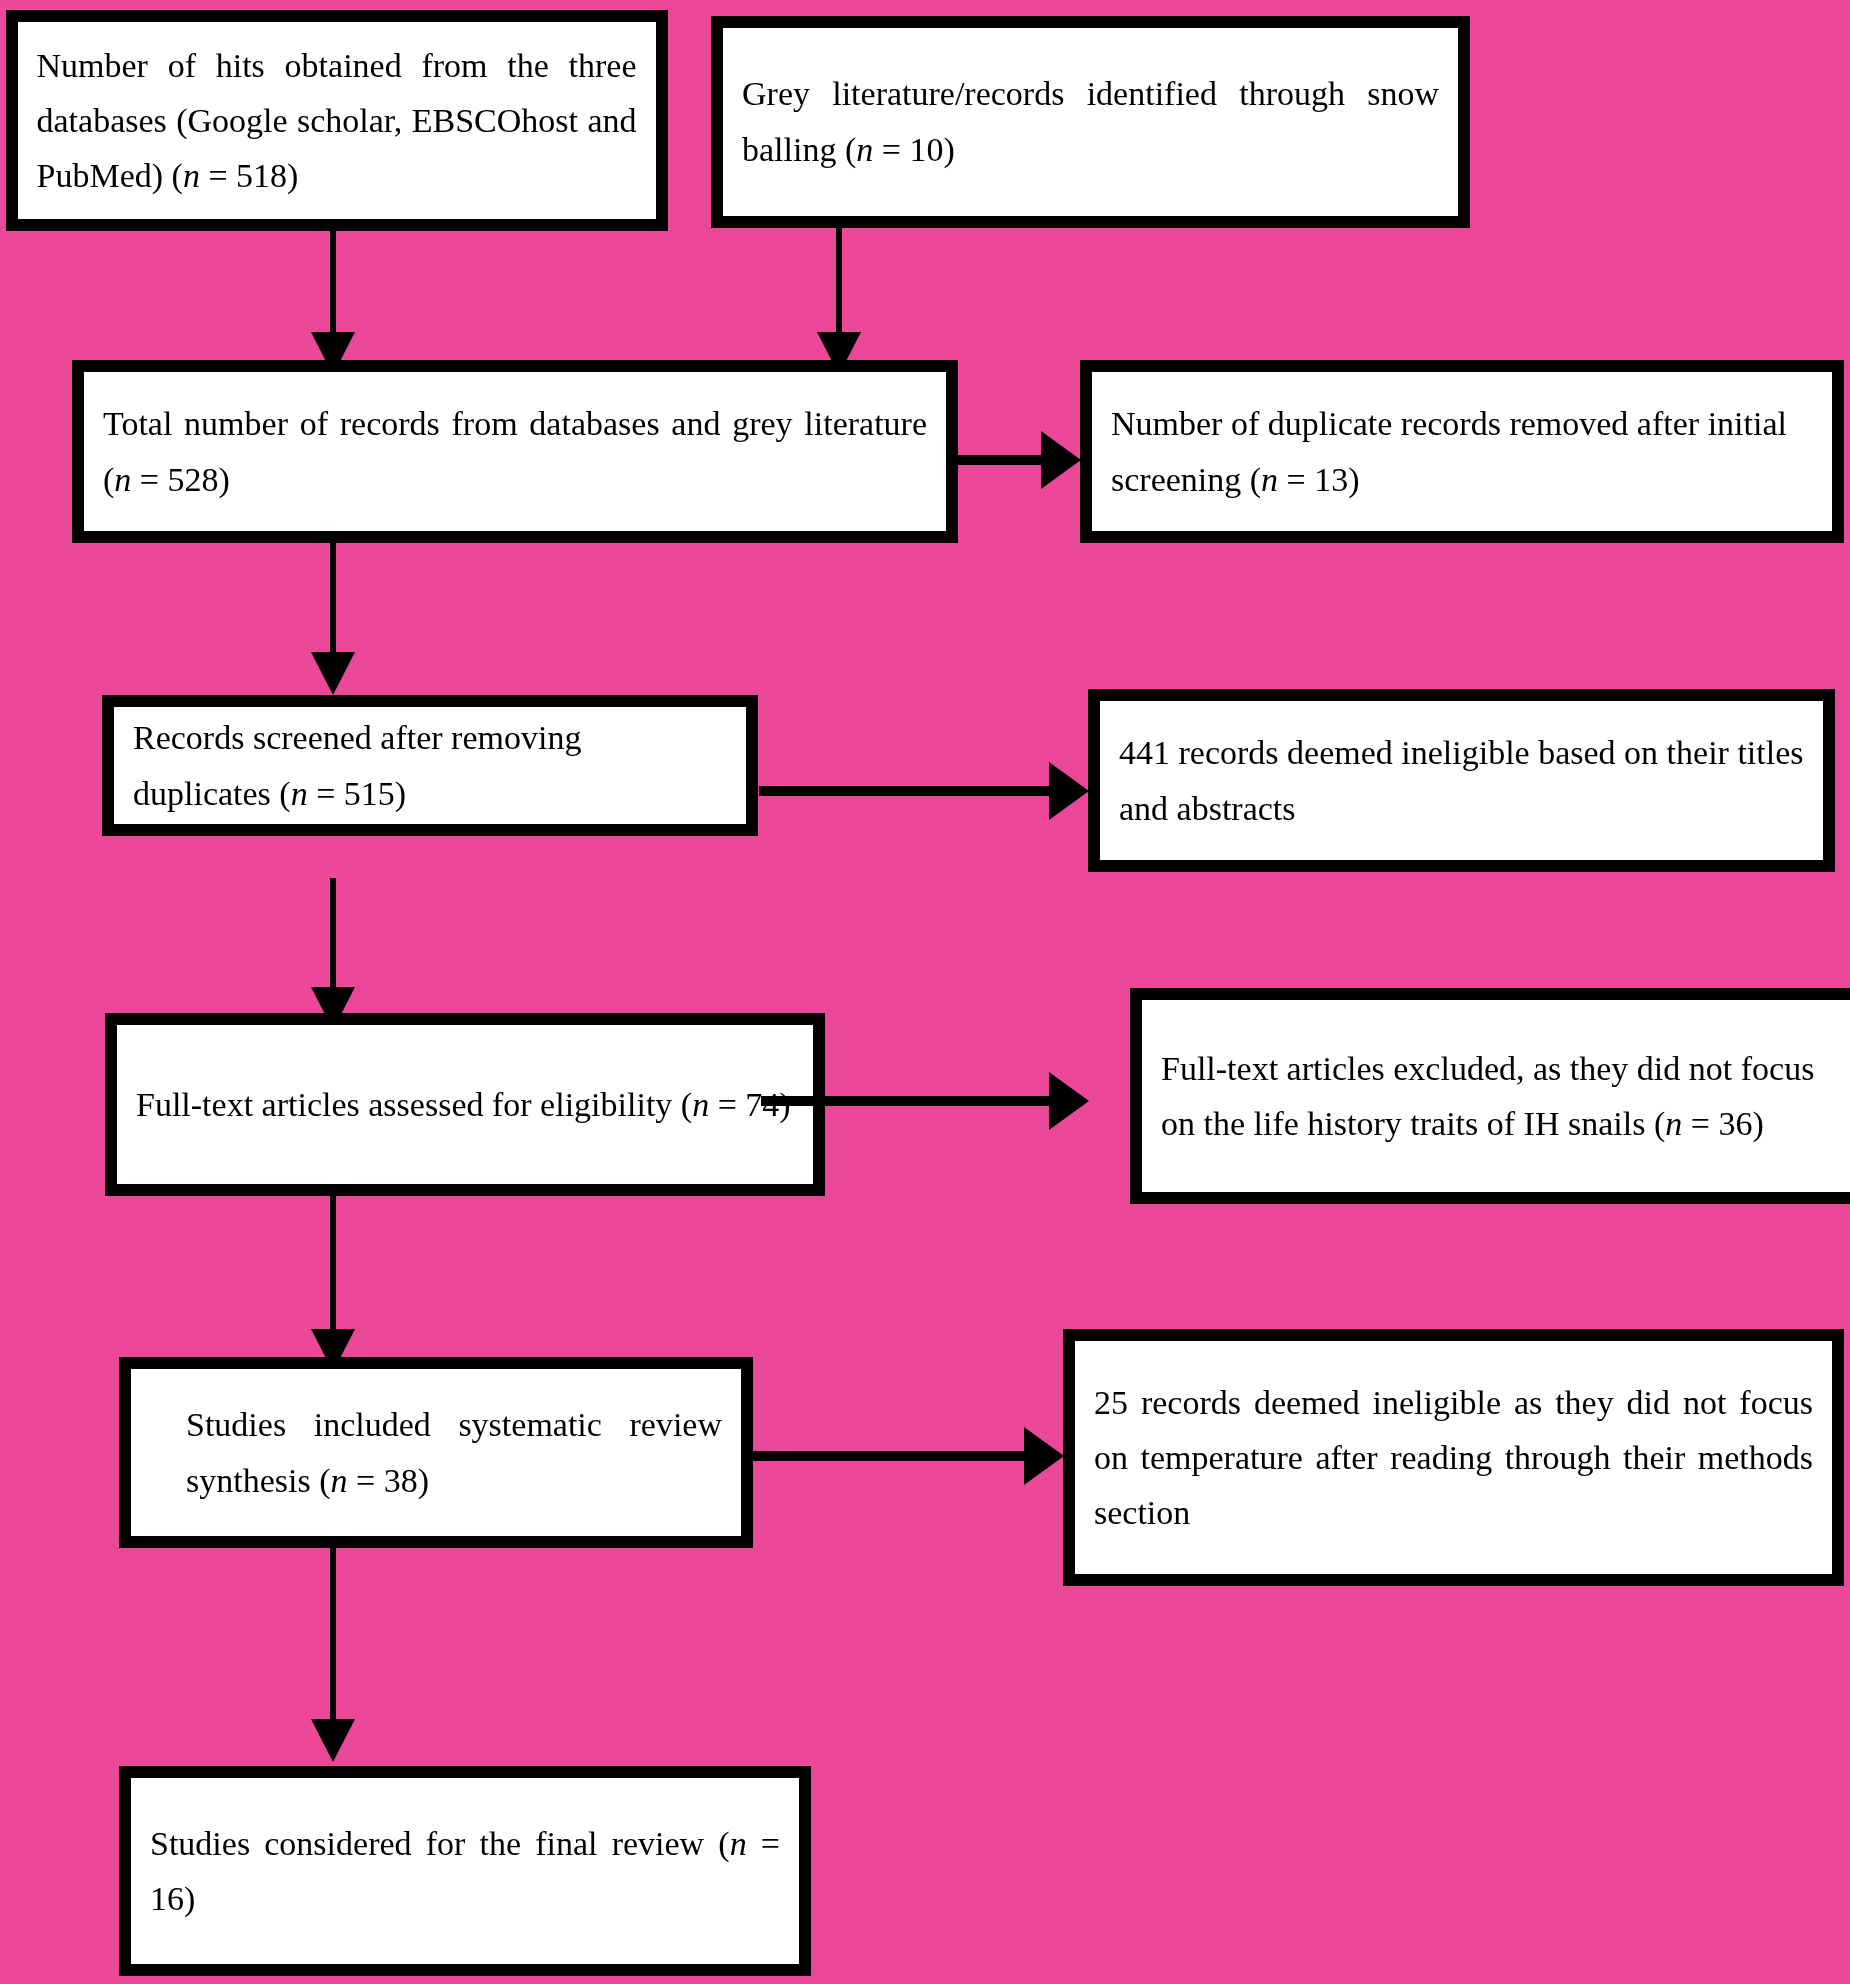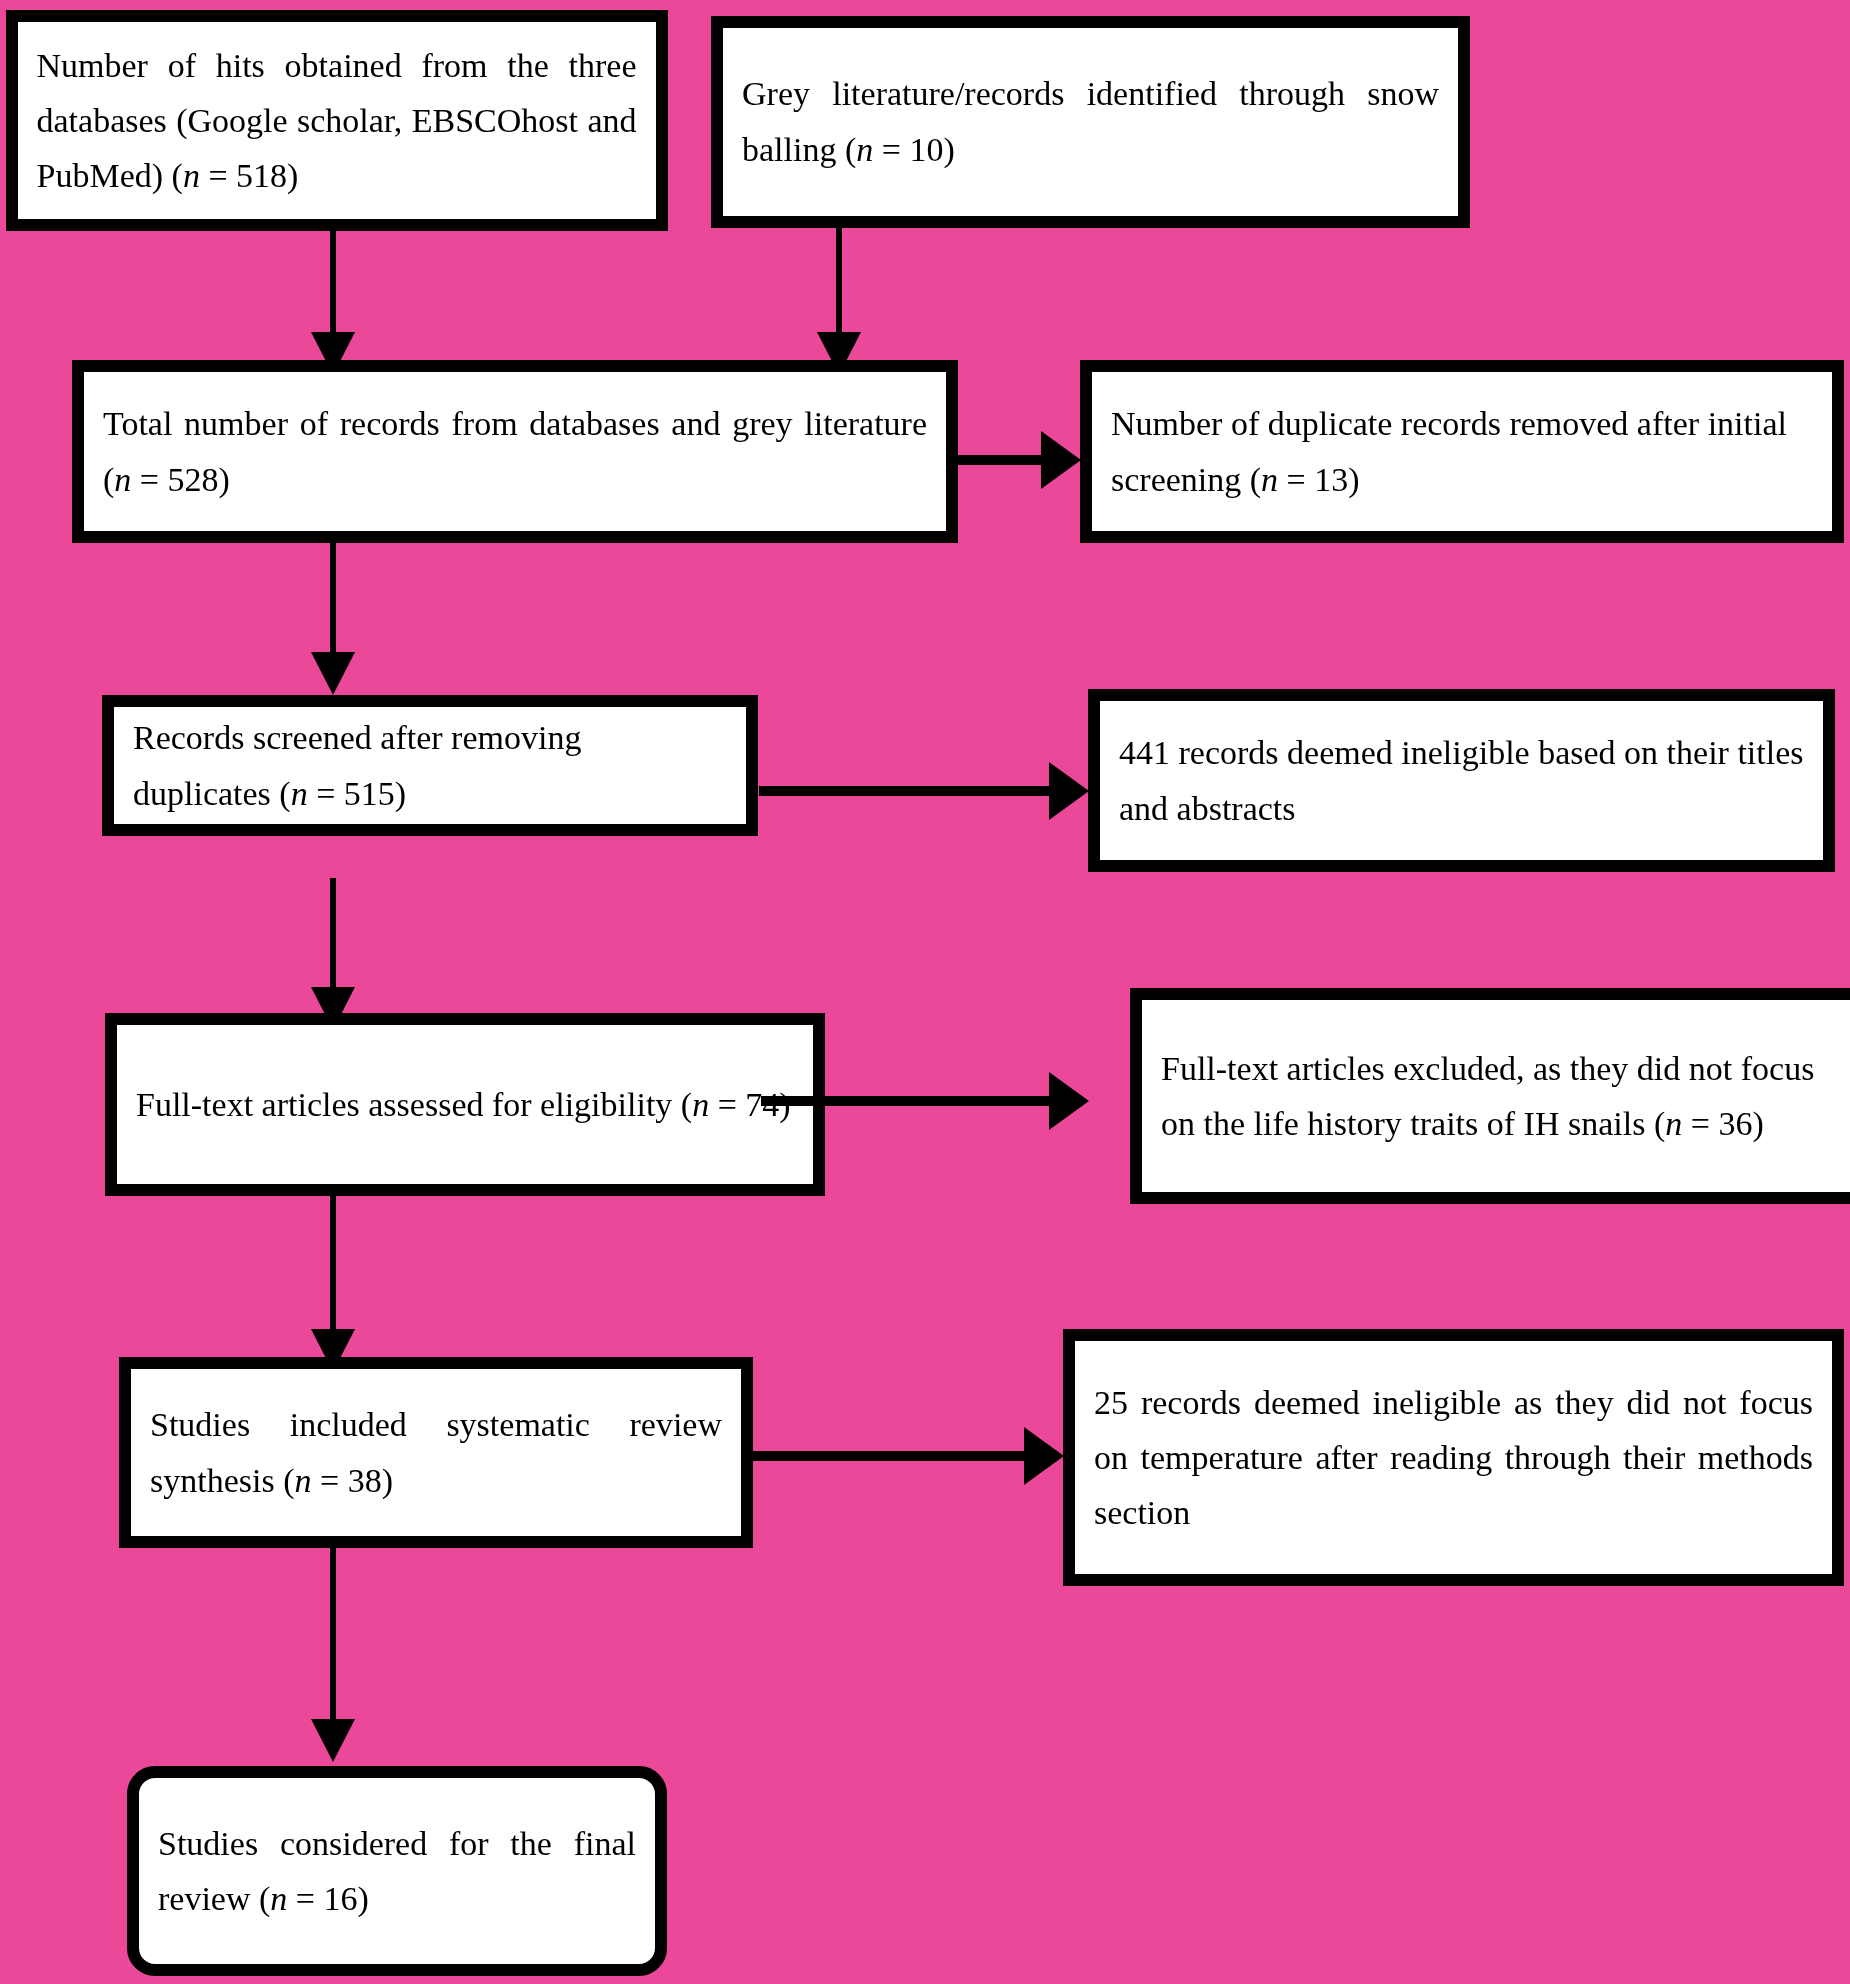--- a/index.html
+++ b/index.html
@@ -122,32 +122,32 @@
   <div class="node" style="left:1090px; top:988px; width:747px; height:216px;margin-left:40px;">
     <div class="node-text nojust">Full-text articles excluded, as they did not focus on the life history traits of IH snails (<i>n</i> = 36)</div>
   </div>
 
   <div class="h-line" style="left:761px; top:1096px; width:291px;"></div>
   <div class="h-head" style="left:1049px; top:1072px;"></div>
 
   <div class="v-line" style="left:330px; top:1196px; height:138px;"></div>
   <div class="v-head" style="left:311px; top:1329px;"></div>
 
-  <div class="node" style="left:119px; top:1357px; width:634px; height:191px;">
+  <div class="node" style="left:119px; top:1357px; width:634px; height:191px;padding-left:36px;">
     <div class="node-text">Studies included systematic review synthesis (<i>n</i> = 38)</div>
   </div>
 
   <div class="node" style="left:1063px; top:1329px; width:781px; height:257px;">
     <div class="node-text">25 records deemed ineligible as they did not focus on temperature after reading through their methods section</div>
   </div>
 
   <div class="h-line" style="left:753px; top:1451px; width:277px;"></div>
   <div class="h-head" style="left:1024px; top:1427px;"></div>
 
   <div class="v-line" style="left:330px; top:1548px; height:177px;"></div>
   <div class="v-head" style="left:311px; top:1719px;"></div>
 
-  <div class="node" style="left:127px; top:1766px; width:540px; height:210px;border-radius:28px;">
+  <div class="node" style="left:119px; top:1766px; width:692px; height:210px;">
     <div class="node-text">Studies considered for the final review (<i>n</i> = 16)</div>
   </div>
 
 </div>
 
 
 </body></html>

